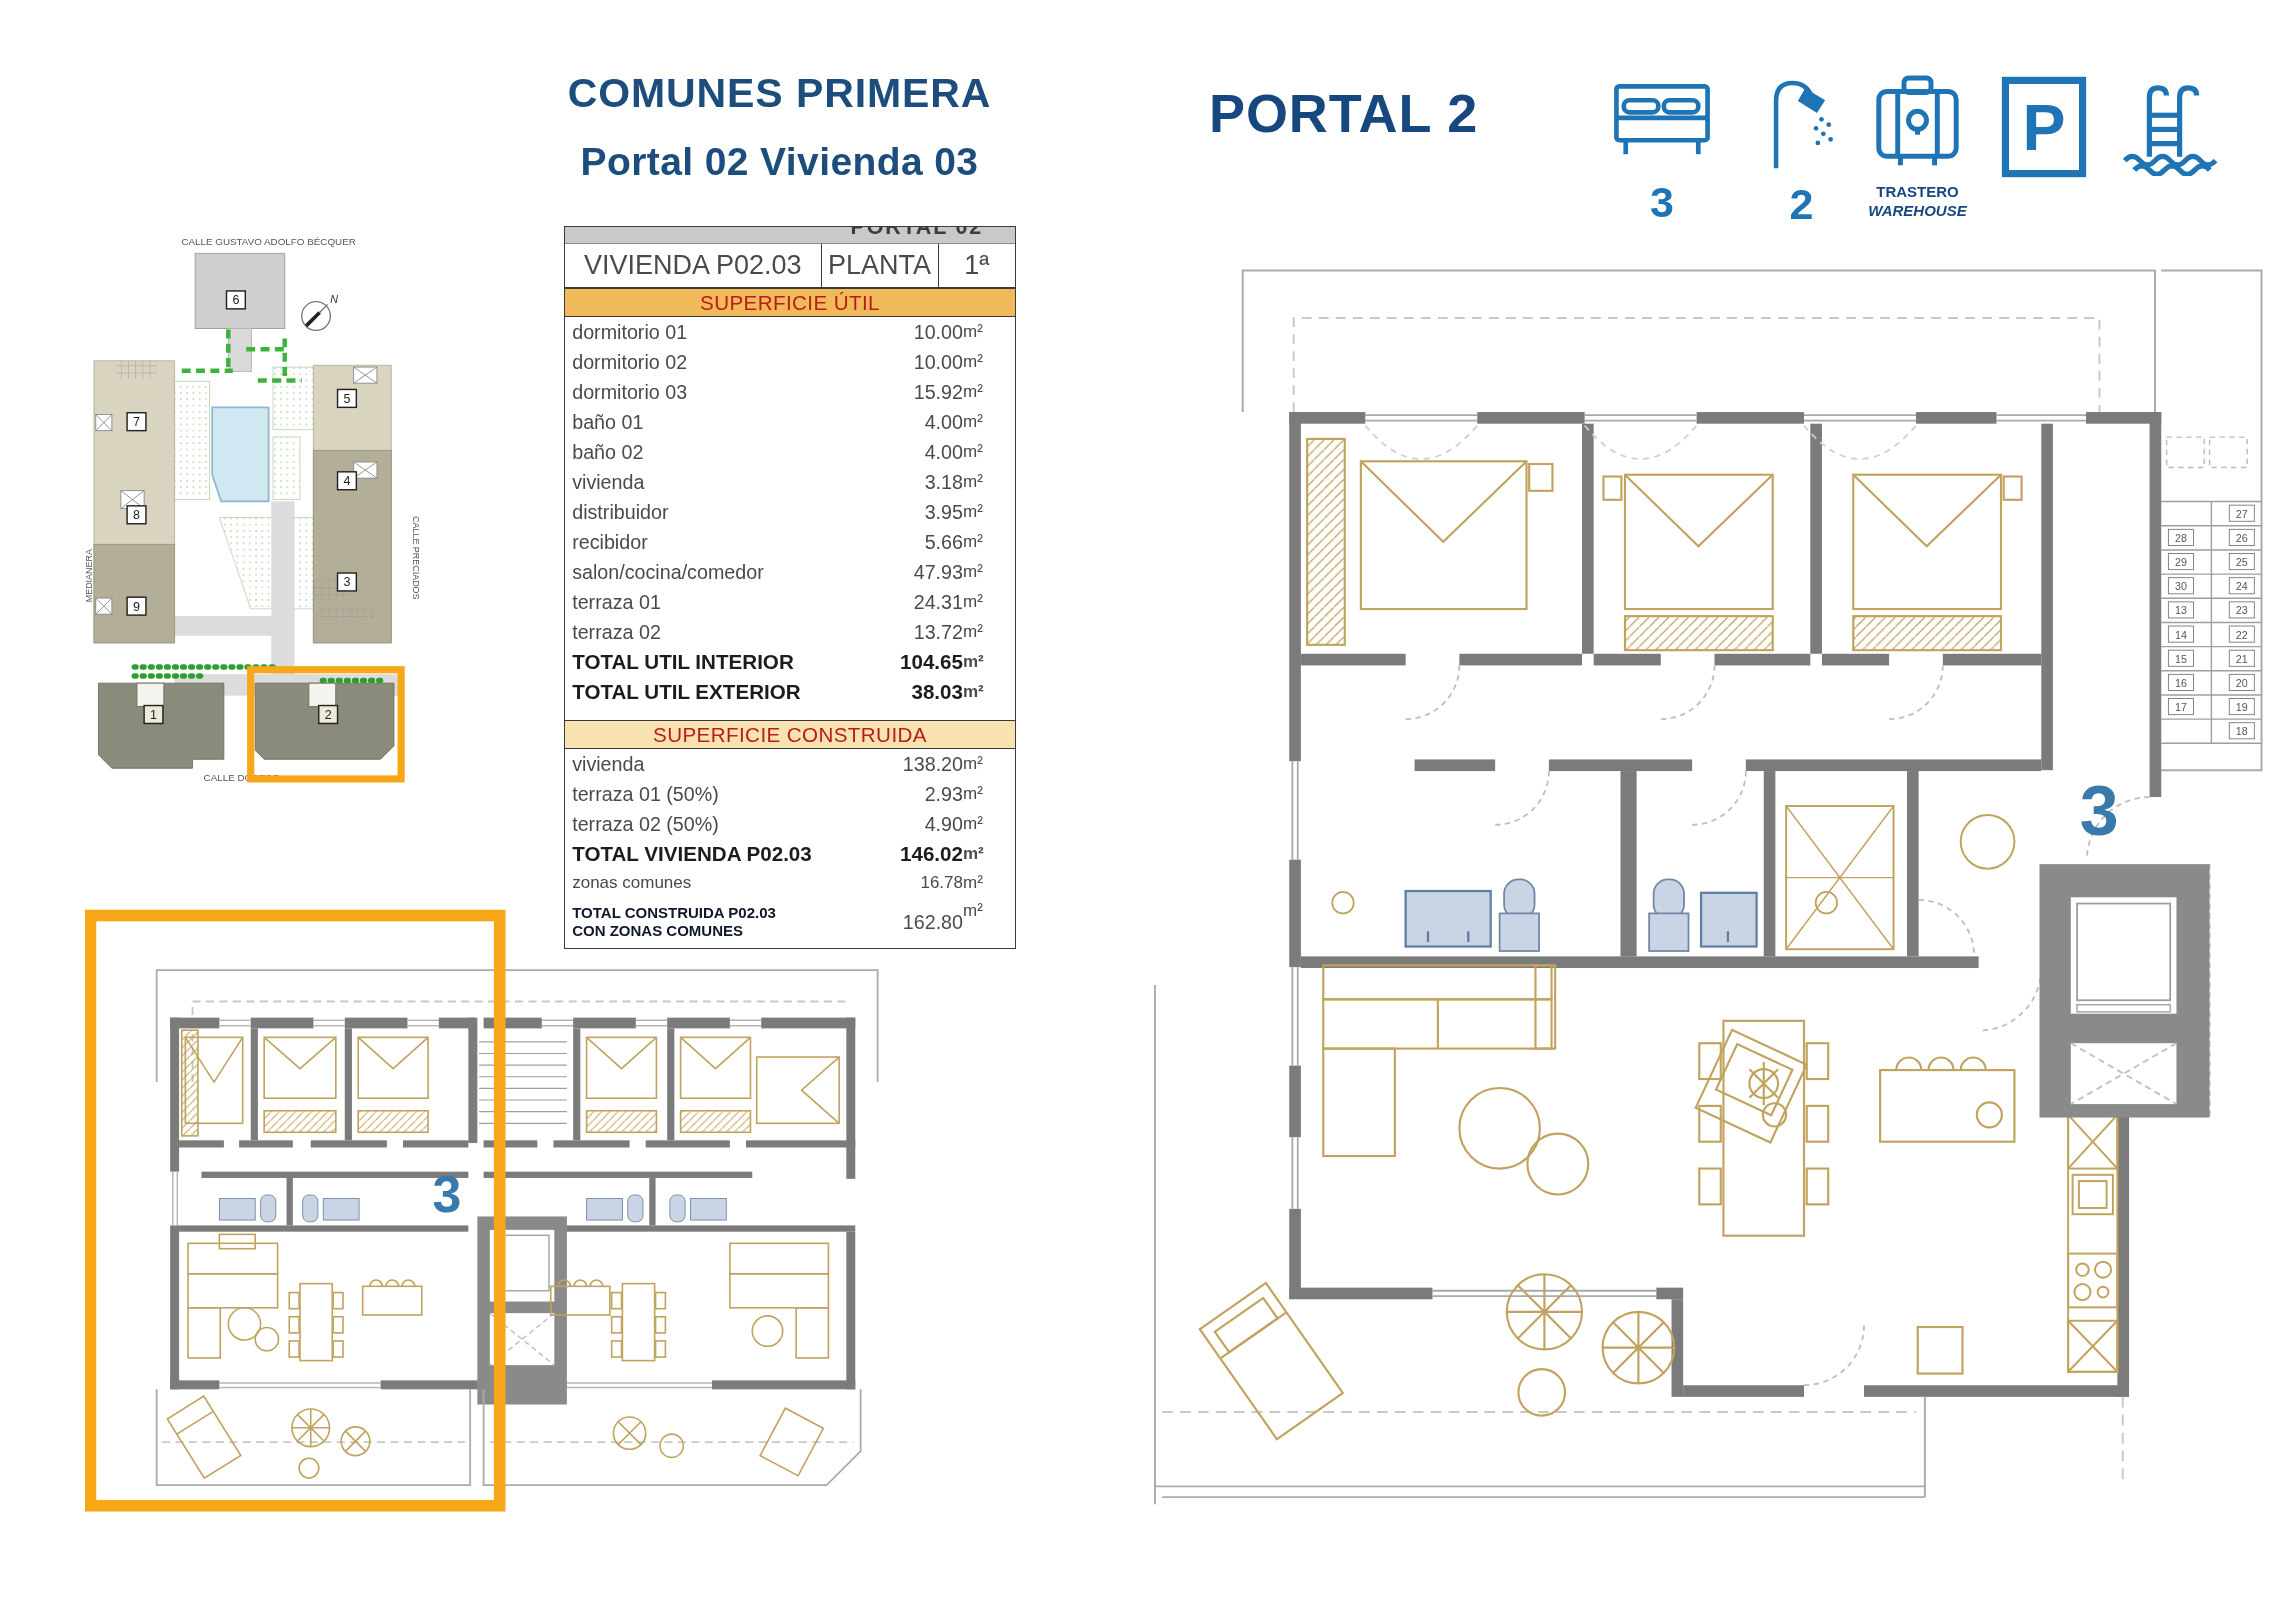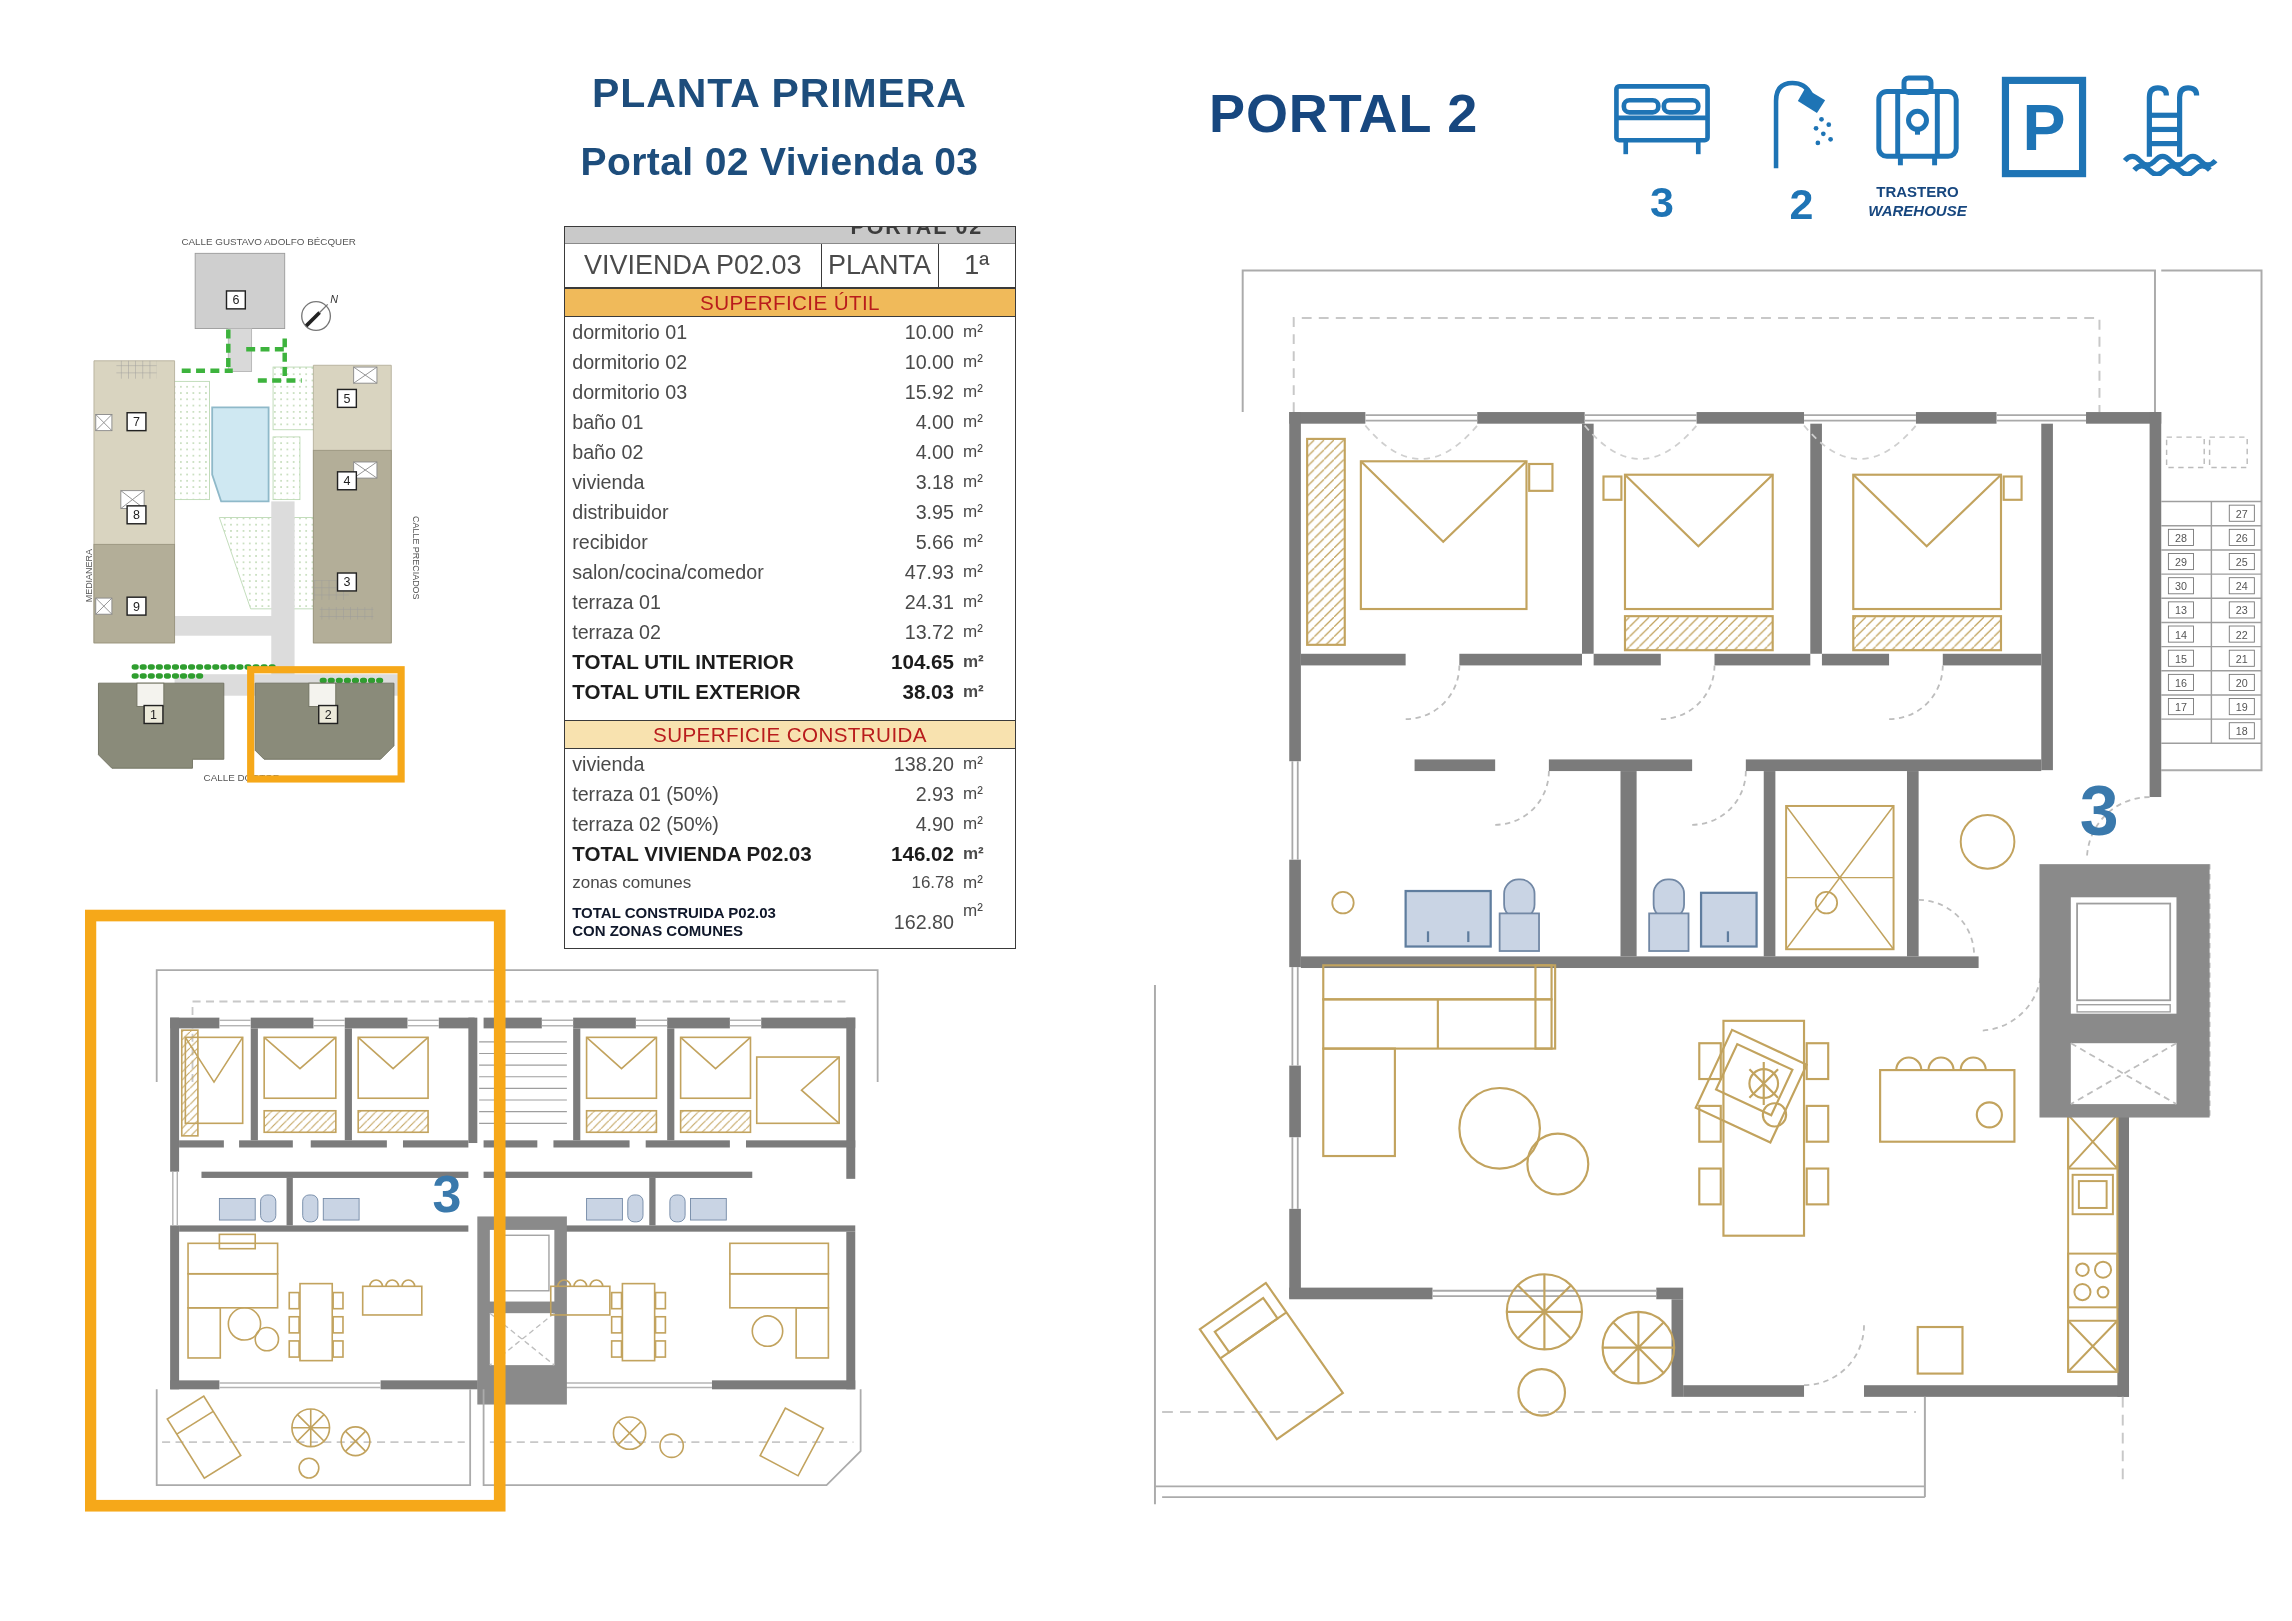--- a/index.html
+++ b/index.html
@@ -25,35 +25,35 @@
   .tbl-hdr .c1{flex:0 0 57%;border-right:1.8px solid #3a3a3a;}
   .tbl-hdr .c2{flex:0 0 26%;border-right:1.8px solid #3a3a3a;}
   .tbl-hdr .c3{flex:1;}
   .band{height:27px;display:flex;align-items:center;justify-content:center;font-size:20.6px;color:#b91c1c;
         border-bottom:0.9px solid #3a3a3a;letter-spacing:0.4px;}
   .band.b1{background:#f0ba5a;border-top:0.9px solid #3a3a3a;}
   .band.b2{background:#f8e2af;border-top:1.8px solid #3a3a3a;margin-top:13px;}
   .trow{display:flex;align-items:center;height:30px;font-size:19.7px;color:#4a4a4a;}
   .trow .lab{flex:1;padding-left:7.2px;white-space:nowrap;}
   .trow .val{width:90px;text-align:right;}
-  .trow .un{width:52px;padding-left:9px;font-size:17px;color:#4a4a4a;}
+  .trow .un{width:52px;font-size:17px;color:#4a4a4a;}
   .trow.bold{font-weight:800;color:#1c1c1c;font-size:20.6px;}
   .trow.small{font-size:17px;height:27px;}
   .trow.dbl{height:52px;}
   .trow.dbl .lab{line-height:1.2;white-space:normal;font-weight:700;color:#0f172a;font-size:15px;}
   
   svg text{font-family:"Liberation Sans", sans-serif;}
 </style>
 </head>
 <body>
 
 <div id="page">
 
   <div class="abs title-block">
-    <div class="title-main">PLANTA PRIMERA</div>
+    <div class="title-main">COMUNES PRIMERA</div>
     <div class="title-sub">Portal 02 Vivienda 03</div>
   </div>
   <div class="abs portal-title">PORTAL 2</div>
 
   <div class="abs amenity" style="left:1610px;top:77px;width:104px;">
     <svg width="104" height="93" viewBox="0 0 110 100">
       <g fill="none" stroke="#1e74b5" stroke-width="5">
         <rect x="6" y="10" width="98" height="58" rx="3"></rect>
         <rect x="14" y="25" width="37" height="13" rx="6"></rect>
         <rect x="57" y="25" width="37" height="13" rx="6"></rect>

